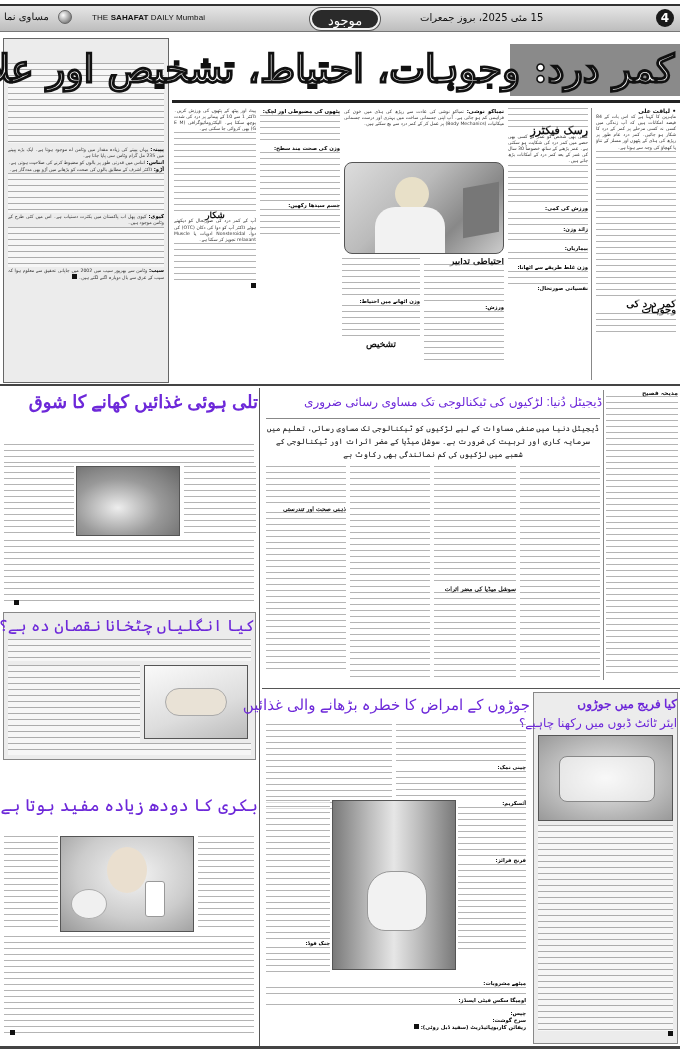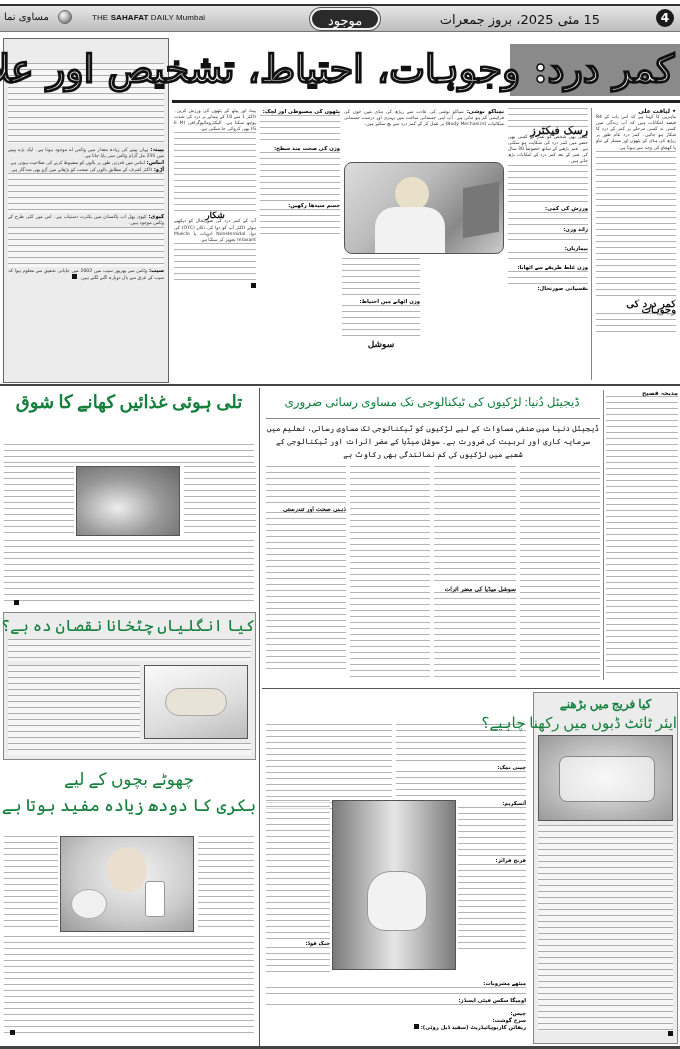--- a/index.html
+++ b/index.html
@@ -6,21 +6,21 @@
 html,body{width:680px;height:1049px;background:#fff;overflow:hidden}
 body{font-family:"DejaVu Sans",sans-serif;color:#111;position:relative}
 .abs{position:absolute}
 .topline{left:0;top:4px;width:680px;height:2px;background:#333}
 .masthead{left:0;top:6px;width:680px;height:26px;background:linear-gradient(to bottom,#e6e6e6,#bdbdbd);border-bottom:1px solid #777}
 .mh-left{left:4px;top:5px;font-size:10px;direction:rtl;font-family:"DejaVu Serif",serif}
 .mh-globe{left:58px;top:4px;width:14px;height:14px;border-radius:50%;background:radial-gradient(circle at 35% 35%,#fff,#999 60%,#555);border:1px solid #666}
 .mh-title{left:92px;top:7px;font-size:8px;font-family:"Liberation Sans",sans-serif;letter-spacing:.1px}
 .mh-title b{font-weight:bold}
 .mh-logo{left:310px;top:2px;width:70px;height:22px;background:#2a2a2a;color:#fff;border-radius:12px;text-align:center;font-size:13px;line-height:22px;font-family:"DejaVu Serif",serif;border:2px solid #eee;box-shadow:0 0 0 1px #555}
-.mh-date{left:420px;top:6px;width:200px;text-align:center;direction:rtl;font-size:13px}
+.mh-date{left:420px;top:6px;width:200px;text-align:left;direction:rtl;font-size:10px}
 .mh-num{left:656px;top:3px;width:18px;height:18px;border-radius:50%;background:#1a1a1a;color:#fff;font-size:12px;font-weight:bold;text-align:center;line-height:18px}
 
 .rule{background:#444}
 .vr{width:1px;background:#888}
 .hr{height:1px;background:#888}
 
 
 .col{direction:rtl;font-size:4.6px;line-height:6.1px;color:#333;text-align:justify;overflow:hidden;font-family:"DejaVu Sans",sans-serif}
 .col b{color:#000;font-size:5.3px}
 .filler{display:block;width:100%;height:100%;background:repeating-linear-gradient(to bottom,#777 0,#777 1px,#fff 1px,#fff 6px);opacity:.55}
@@ -29,21 +29,21 @@
 .banner{left:172px;top:40px;width:508px;height:60px}
 .banner-gray{right:0;top:4px;width:170px;height:52px;background:#8a8a8a}
 .banner-text{right:6px;top:0;width:500px;height:60px;direction:rtl;text-align:right;font-size:38px;line-height:58px;color:#fff;font-weight:bold;font-family:"DejaVu Serif",serif;-webkit-text-stroke:1.6px #111;letter-spacing:-1px;white-space:nowrap}
 .banner-bar{left:172px;top:100px;width:508px;height:3px;background:#222}
 
 
 .side-box{left:3px;top:38px;width:166px;height:345px;background:#ececec;border:1px solid #666}
 .side-title{left:0;top:0;width:164px;height:20px;background:#333;color:#fff;direction:rtl;text-align:center;font-size:11px;line-height:20px;font-family:"DejaVu Serif",serif}
 
 
-.h-big{direction:rtl;text-align:center;font-weight:bold;color:#15803d;font-family:Liberation Serif, serif;white-space:nowrap}
+.h-big{direction:rtl;font-weight:bold;color:#6d28d9;font-family:Liberation Sans, sans-serif;white-space:nowrap}
 .subhead{direction:rtl;text-align:right;font-size:8px;font-weight:bold;color:#111;font-family:"DejaVu Serif",serif}
 .byline{direction:rtl;text-align:right;font-size:6px;font-weight:bold;color:#111}
 
 .photo{background:#bbb;border:1px solid #555;overflow:hidden}
 .boxgray{background:#ececec;border:1px solid #888}
 .endmark{display:inline-block;width:5px;height:5px;background:#111}
 </style>
 </head>
 <body>
 
@@ -106,25 +106,31 @@
   <div class="abs col" style="right:176px;top:2px;width:160px;height:52px">
     <div><b>تمباکو نوشی:</b> <span>تمباکو نوشی کی عادت سے ریڑھ کی ہڈی میں خون کی فراہمی کم ہو جاتی ہے۔ آپ اپنی جسمانی ساخت میں بہتری اور درست جسمانی میکانیات (Body Mechanics) پر عمل کر کے کمر درد سے بچ سکتے ہیں۔</span></div>
   </div>
 
   <div class="abs photo" style="right:176px;top:56px;width:160px;height:92px;border-radius:8px;background:linear-gradient(135deg,#ddd 0%,#bbb 40%,#888 70%,#ccc 100%)">
     <div class="abs" style="left:50px;top:14px;width:34px;height:34px;border-radius:50%;background:#e8e0c8"></div>
     <div class="abs" style="left:30px;top:44px;width:70px;height:48px;border-radius:20px 20px 0 0;background:#f2f2f2"></div>
     <div class="abs" style="left:118px;top:22px;width:36px;height:50px;background:#777;transform:skewY(-10deg)"></div>
   </div>
 
+  <div class="abs col" style="right:176px;top:152px;width:80px;height:122px">
+    <div class="subhead" style="font-size:9px">احتیاطی تدابیر</div>
+    <span class="filler" style="height:40px"></span>
+    <div><b>ورزش:</b></div>
+    <span class="filler" style="height:50px"></span>
+  </div>
   <div class="abs col" style="right:260px;top:152px;width:78px;height:122px">
     <span class="filler" style="height:40px"></span>
     <div><b>وزن اٹھانے میں احتیاط:</b></div>
     <span class="filler" style="height:36px"></span>
-    <div class="subhead" style="font-size:9px;text-align:center">سوشل</div>
+    <div class="subhead" style="font-size:9px;text-align:center">تشخیص</div>
   </div>
 
   <div class="abs col" style="right:340px;top:2px;width:80px;height:150px">
     <div><b>پٹھوں کی مضبوطی اور لچک:</b></div>
     <span class="filler" style="height:30px"></span>
     <div><b>وزن کی صحت مند سطح:</b></div>
     <span class="filler" style="height:50px"></span>
     <div><b>جسم سیدھا رکھیں:</b></div>
     <span class="filler" style="height:30px"></span>
   </div>
@@ -171,21 +177,20 @@
   </div>
   <div class="abs col" style="left:4px;top:52px;width:132px;height:78px">
       <span class="filler"></span>
     </div>
   <div class="abs col" style="left:4px;top:130px;width:243px;height:12px">
       <span class="filler"></span>
     </div>
 </div>
 
 <div class="abs" style="left:0;top:764px;width:258px;height:282px">
-  <div class="abs h-big" style="left:0;top:4px;width:258px;font-size:17px;line-height:24px;font-weight:normal">چھوٹے بچوں کے لیے</div>
   <div class="abs h-big" style="left:0;top:30px;width:258px;font-size:17px;line-height:24px;font-weight:normal">بکری کا دودھ زیادہ مفید ہوتا ہے</div>
   <div class="abs photo" style="left:60px;top:72px;width:134px;height:96px;background:radial-gradient(ellipse at 55% 40%,#f4f4f4,#ccc 55%,#999)">
     <div class="abs" style="left:46px;top:10px;width:40px;height:46px;border-radius:50%;background:#eadfcf"></div>
     <div class="abs" style="left:84px;top:44px;width:20px;height:36px;border-radius:3px;background:#fff;border:1px solid #999"></div>
     <div class="abs" style="left:10px;top:52px;width:36px;height:30px;border-radius:50%;background:#f0f0f0;border:1px solid #aaa"></div>
   </div>
   <div class="abs col" style="left:4px;top:72px;width:54px;height:96px">
       <span class="filler"></span>
     </div>
   <div class="abs col" style="left:198px;top:72px;width:56px;height:96px">
@@ -222,20 +227,21 @@
   <div class="abs col" style="left:4px;top:78px;width:80px;height:214px">
     <span class="filler" style="height:40px"></span>
     <div class="subhead" style="font-size:6px">ذہنی صحت اور تندرستی</div>
     <span class="filler" style="height:160px"></span>
   </div>
 </div>
 
 <div class="abs hr" style="left:262px;top:688px;width:418px;background:#555"></div>
 
 <div class="abs" style="left:262px;top:690px;width:268px;height:356px">
+  <div class="abs h-big" style="left:0;top:2px;width:268px;font-size:15px;line-height:26px;font-weight:normal">جوڑوں کے امراض کا خطرہ بڑھانے والی غذائیں</div>
   <div class="abs col" style="left:134px;top:34px;width:130px;height:90px">
     <span class="filler" style="height:40px"></span>
     <div><b>چینی نمک:</b></div>
     <span class="filler" style="height:30px"></span>
   </div>
   <div class="abs col" style="left:4px;top:34px;width:126px;height:90px">
       <span class="filler"></span>
     </div>
   <div class="abs col" style="left:196px;top:110px;width:68px;height:180px">
     <div><b>آئسکریم:</b></div>
@@ -256,22 +262,22 @@
     <span class="filler" style="height:10px"></span>
     <div><b>اومیگا سکس فیٹی ایسڈز:</b></div>
     <span class="filler" style="height:6px"></span>
     <div><b>چپس:</b></div>
     <div><b>سرخ گوشت:</b></div>
     <div><b>ریفائن کاربوہائیڈریٹ (سفید ڈبل روٹی):</b> <span class="endmark"></span></div>
   </div>
 </div>
 
 <div class="abs boxgray" style="left:533px;top:692px;width:145px;height:352px">
-  <div class="abs h-big" style="left:0;top:2px;width:143px;font-size:12px;line-height:18px">کیا فریج میں بڑھنے</div>
-  <div class="abs h-big" style="left:0;top:22px;width:143px;font-size:15px;line-height:16px;font-weight:normal">ایئر ٹائٹ ڈبوں میں رکھنا چاہیے؟</div>
+  <div class="abs h-big" style="left:0;top:2px;width:143px;font-size:12px;line-height:18px">کیا فریج میں جوڑوں</div>
+  <div class="abs h-big" style="left:0;top:22px;width:143px;font-size:12px;line-height:16px;font-weight:normal">ایئر ٹائٹ ڈبوں میں رکھنا چاہیے؟</div>
   <div class="abs photo" style="left:4px;top:42px;width:135px;height:86px;background:radial-gradient(ellipse at 50% 50%,#eee,#bbb 60%,#999)">
     <div class="abs" style="left:20px;top:20px;width:96px;height:46px;border-radius:8px;background:rgba(255,255,255,.6);border:1px solid #888"></div>
   </div>
   <div class="abs col" style="left:4px;top:132px;width:135px;height:214px">
     <span class="filler" style="height:206px"></span>
     <span class="endmark"></span>
   </div>
 </div>
 
 <div class="abs rule" style="left:0;top:1046px;width:680px;height:3px"></div>

